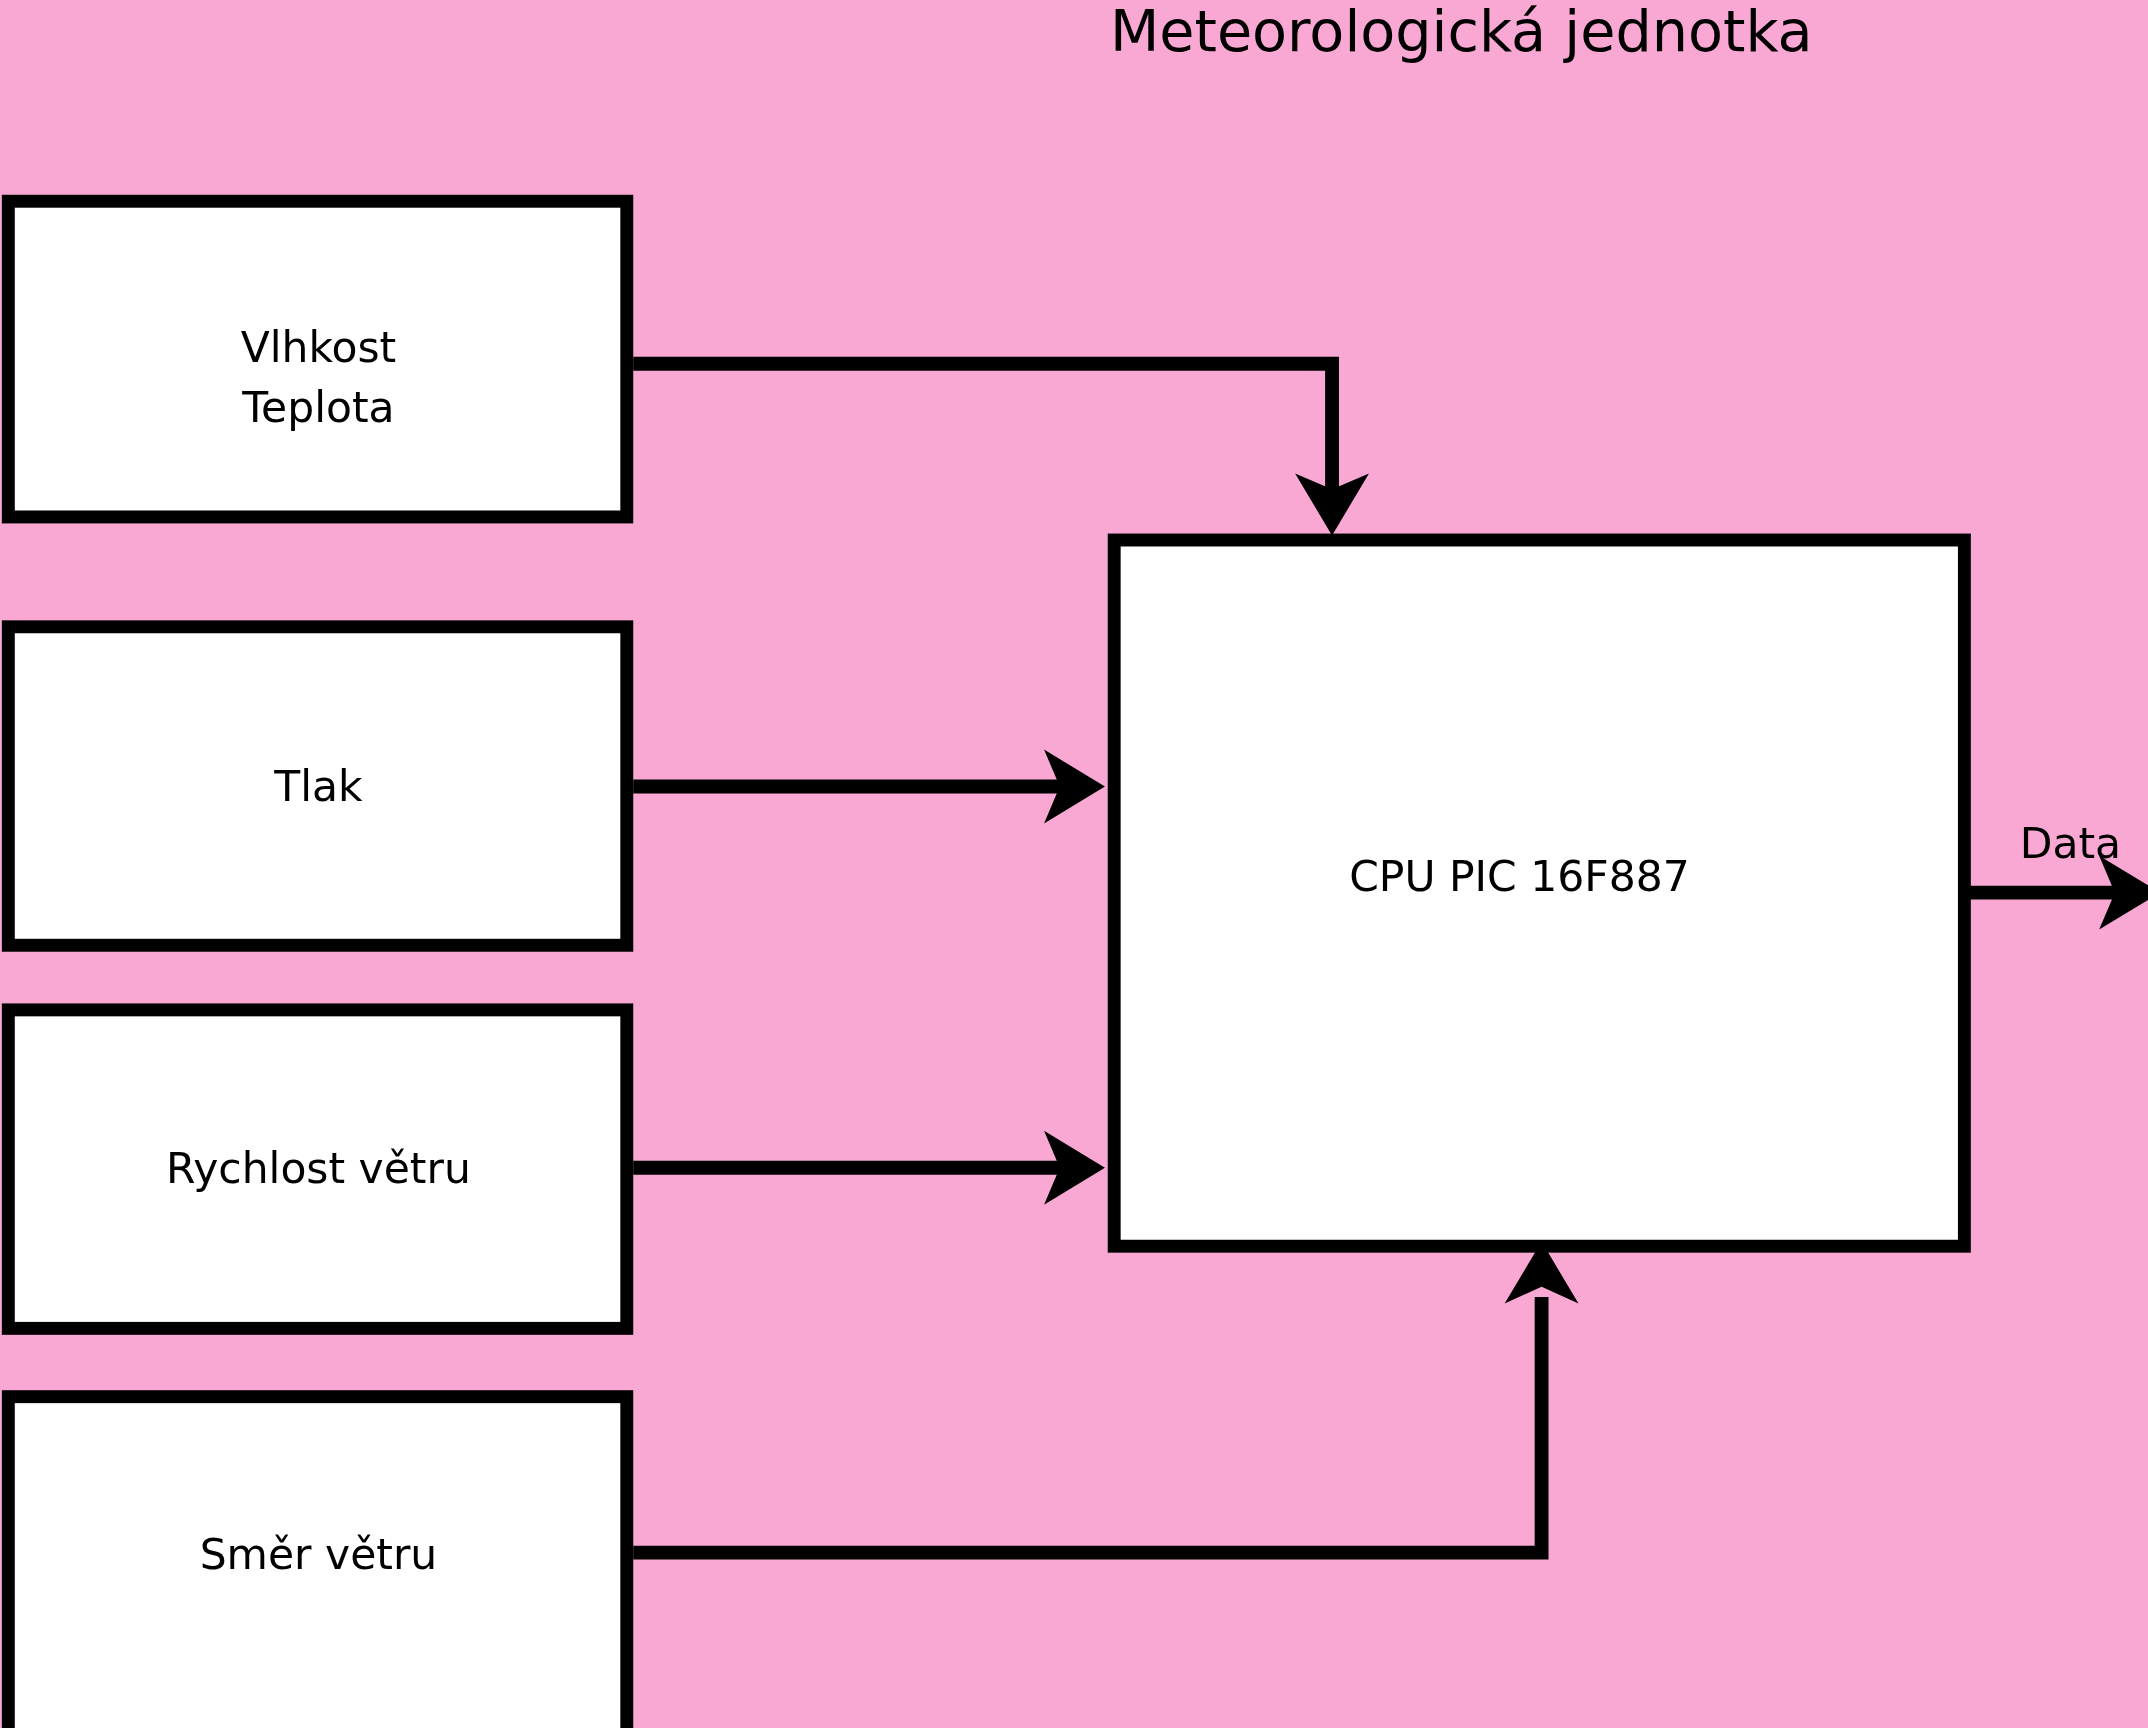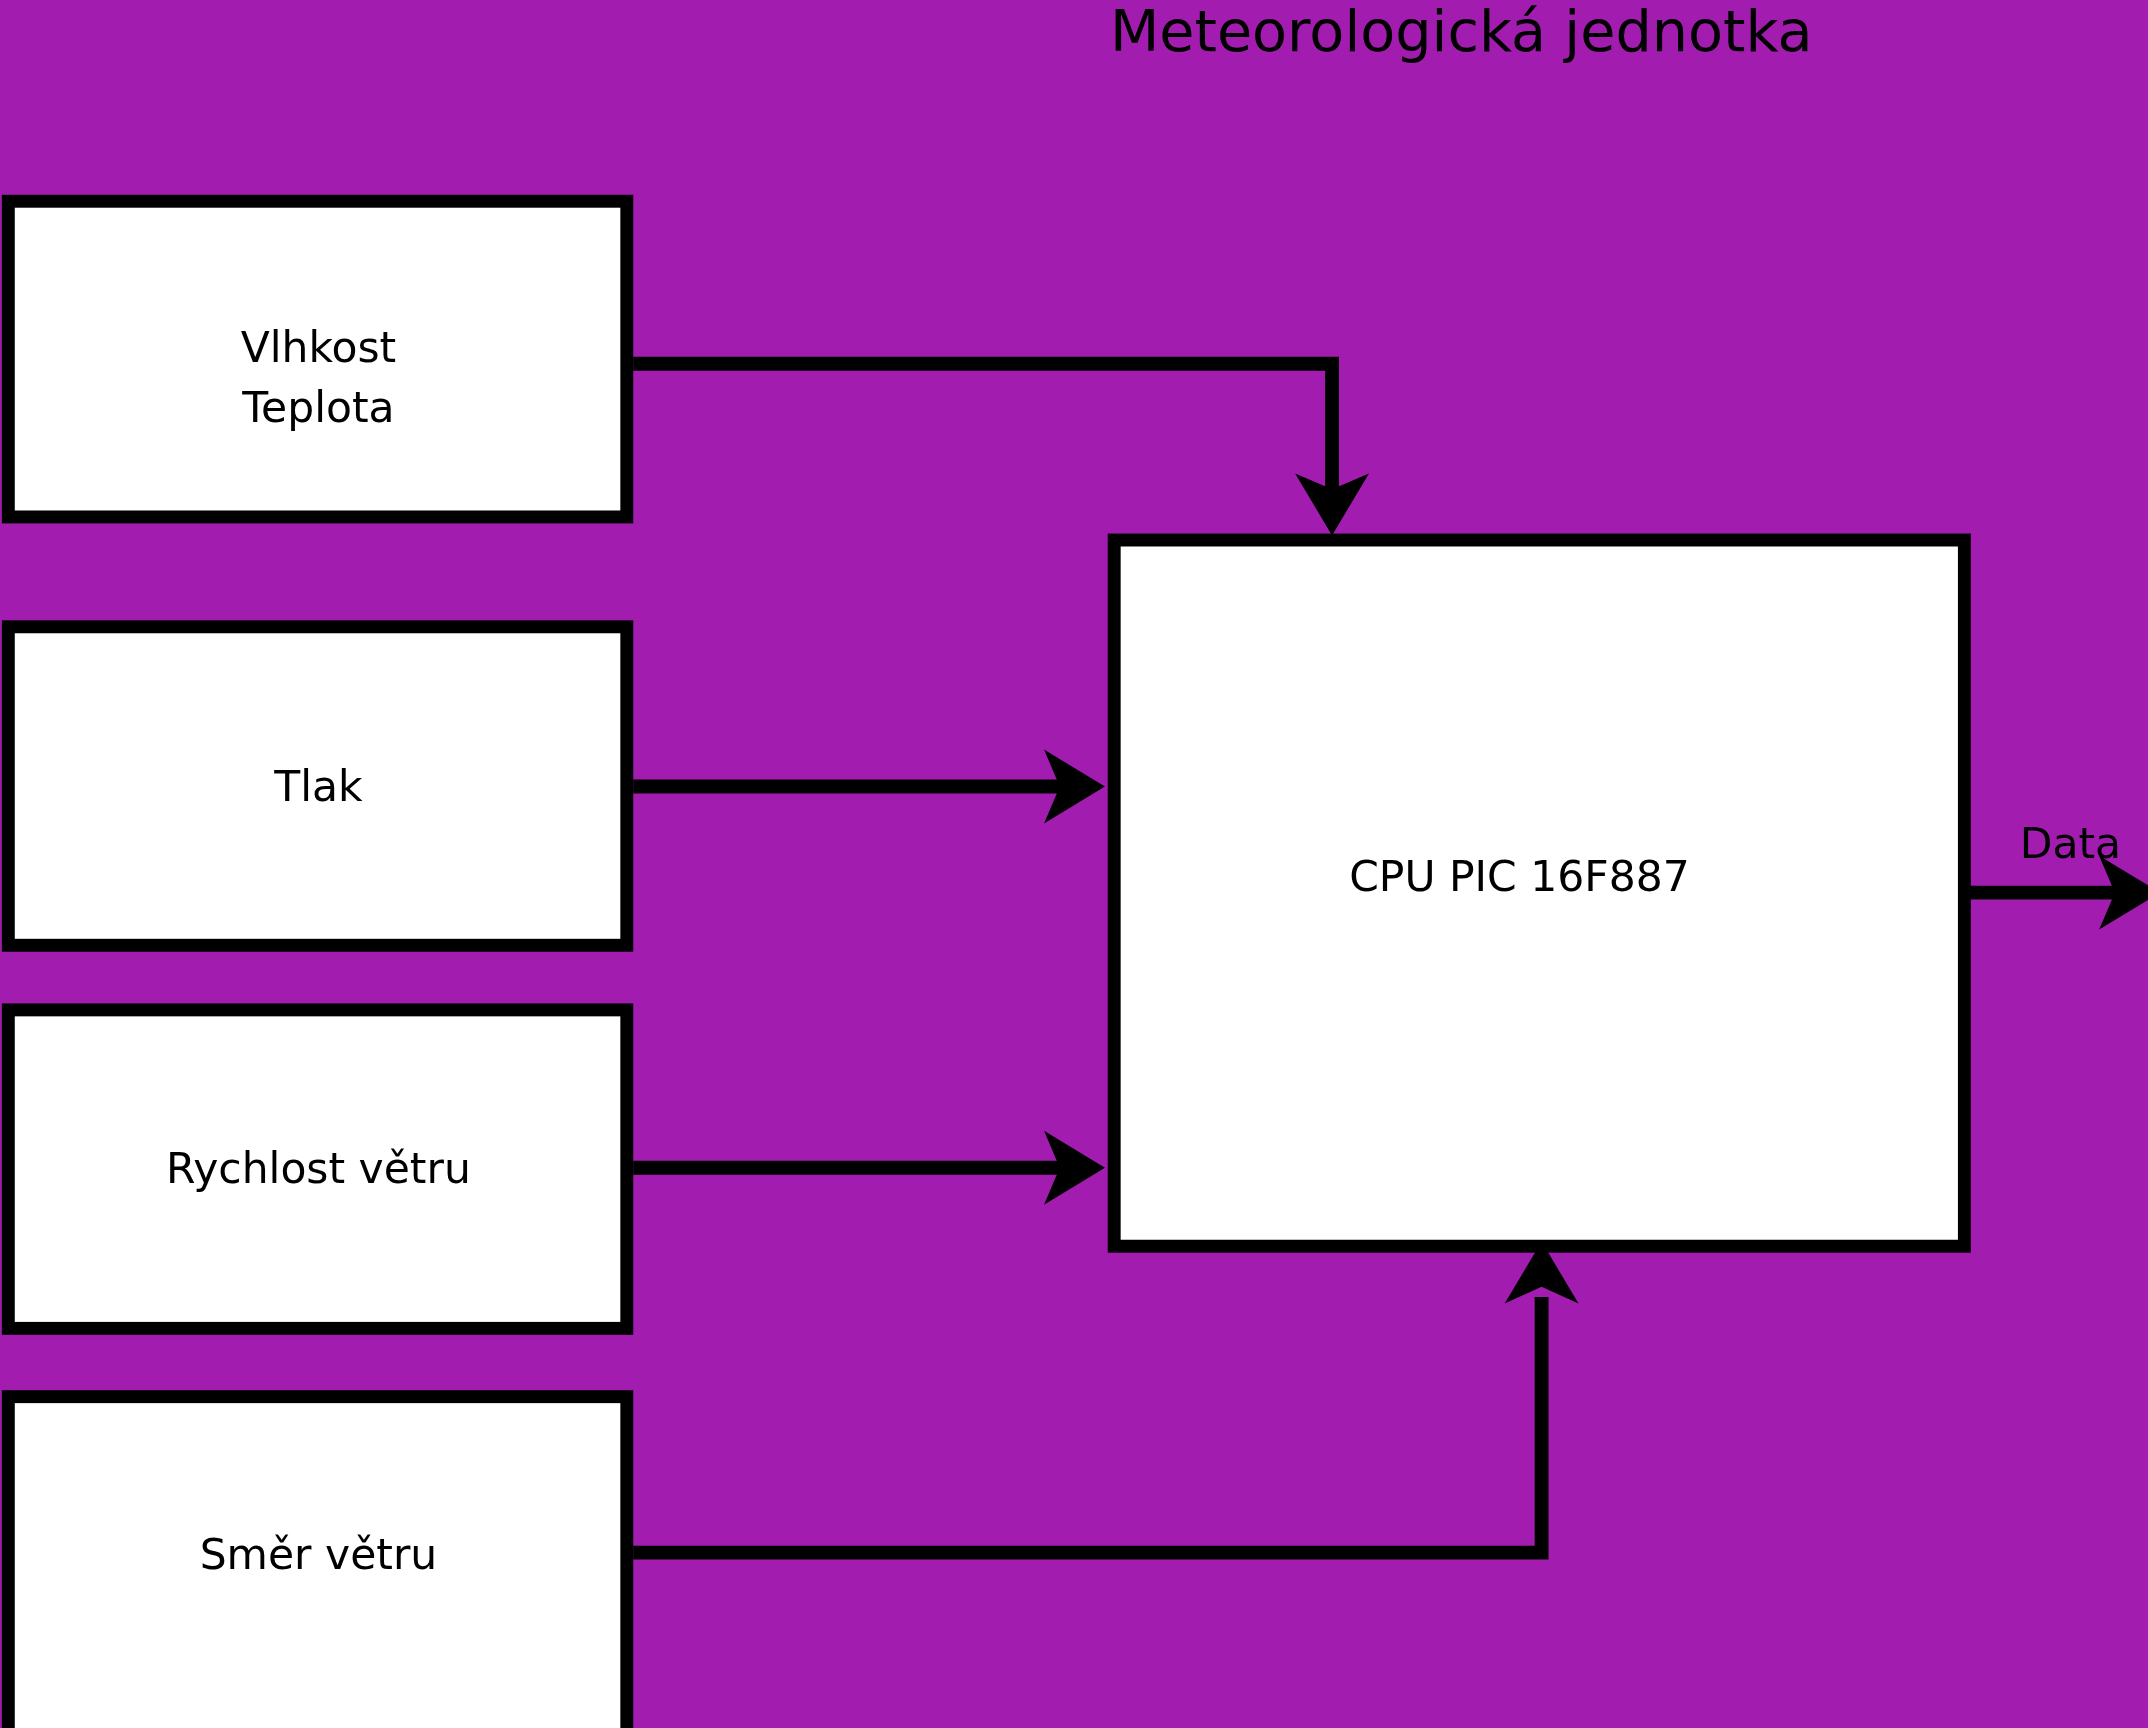--- a/index.html
+++ b/index.html
@@ -7,21 +7,21 @@
     padding: 0;
     background: #ffffff;
   }
   body {
     font-family: "DejaVu Sans", sans-serif;
   }
   #diagram-root {
     position: relative;
     width: 2149px;
     height: 1729px;
-    background: #a21caf;
+    background: #f9a8d4;
     overflow: hidden;
   }
   #diagram-svg {
     position: absolute;
     top: 0;
     left: 0;
     width: 2149px;
     height: 1729px;
     display: block;
   }

